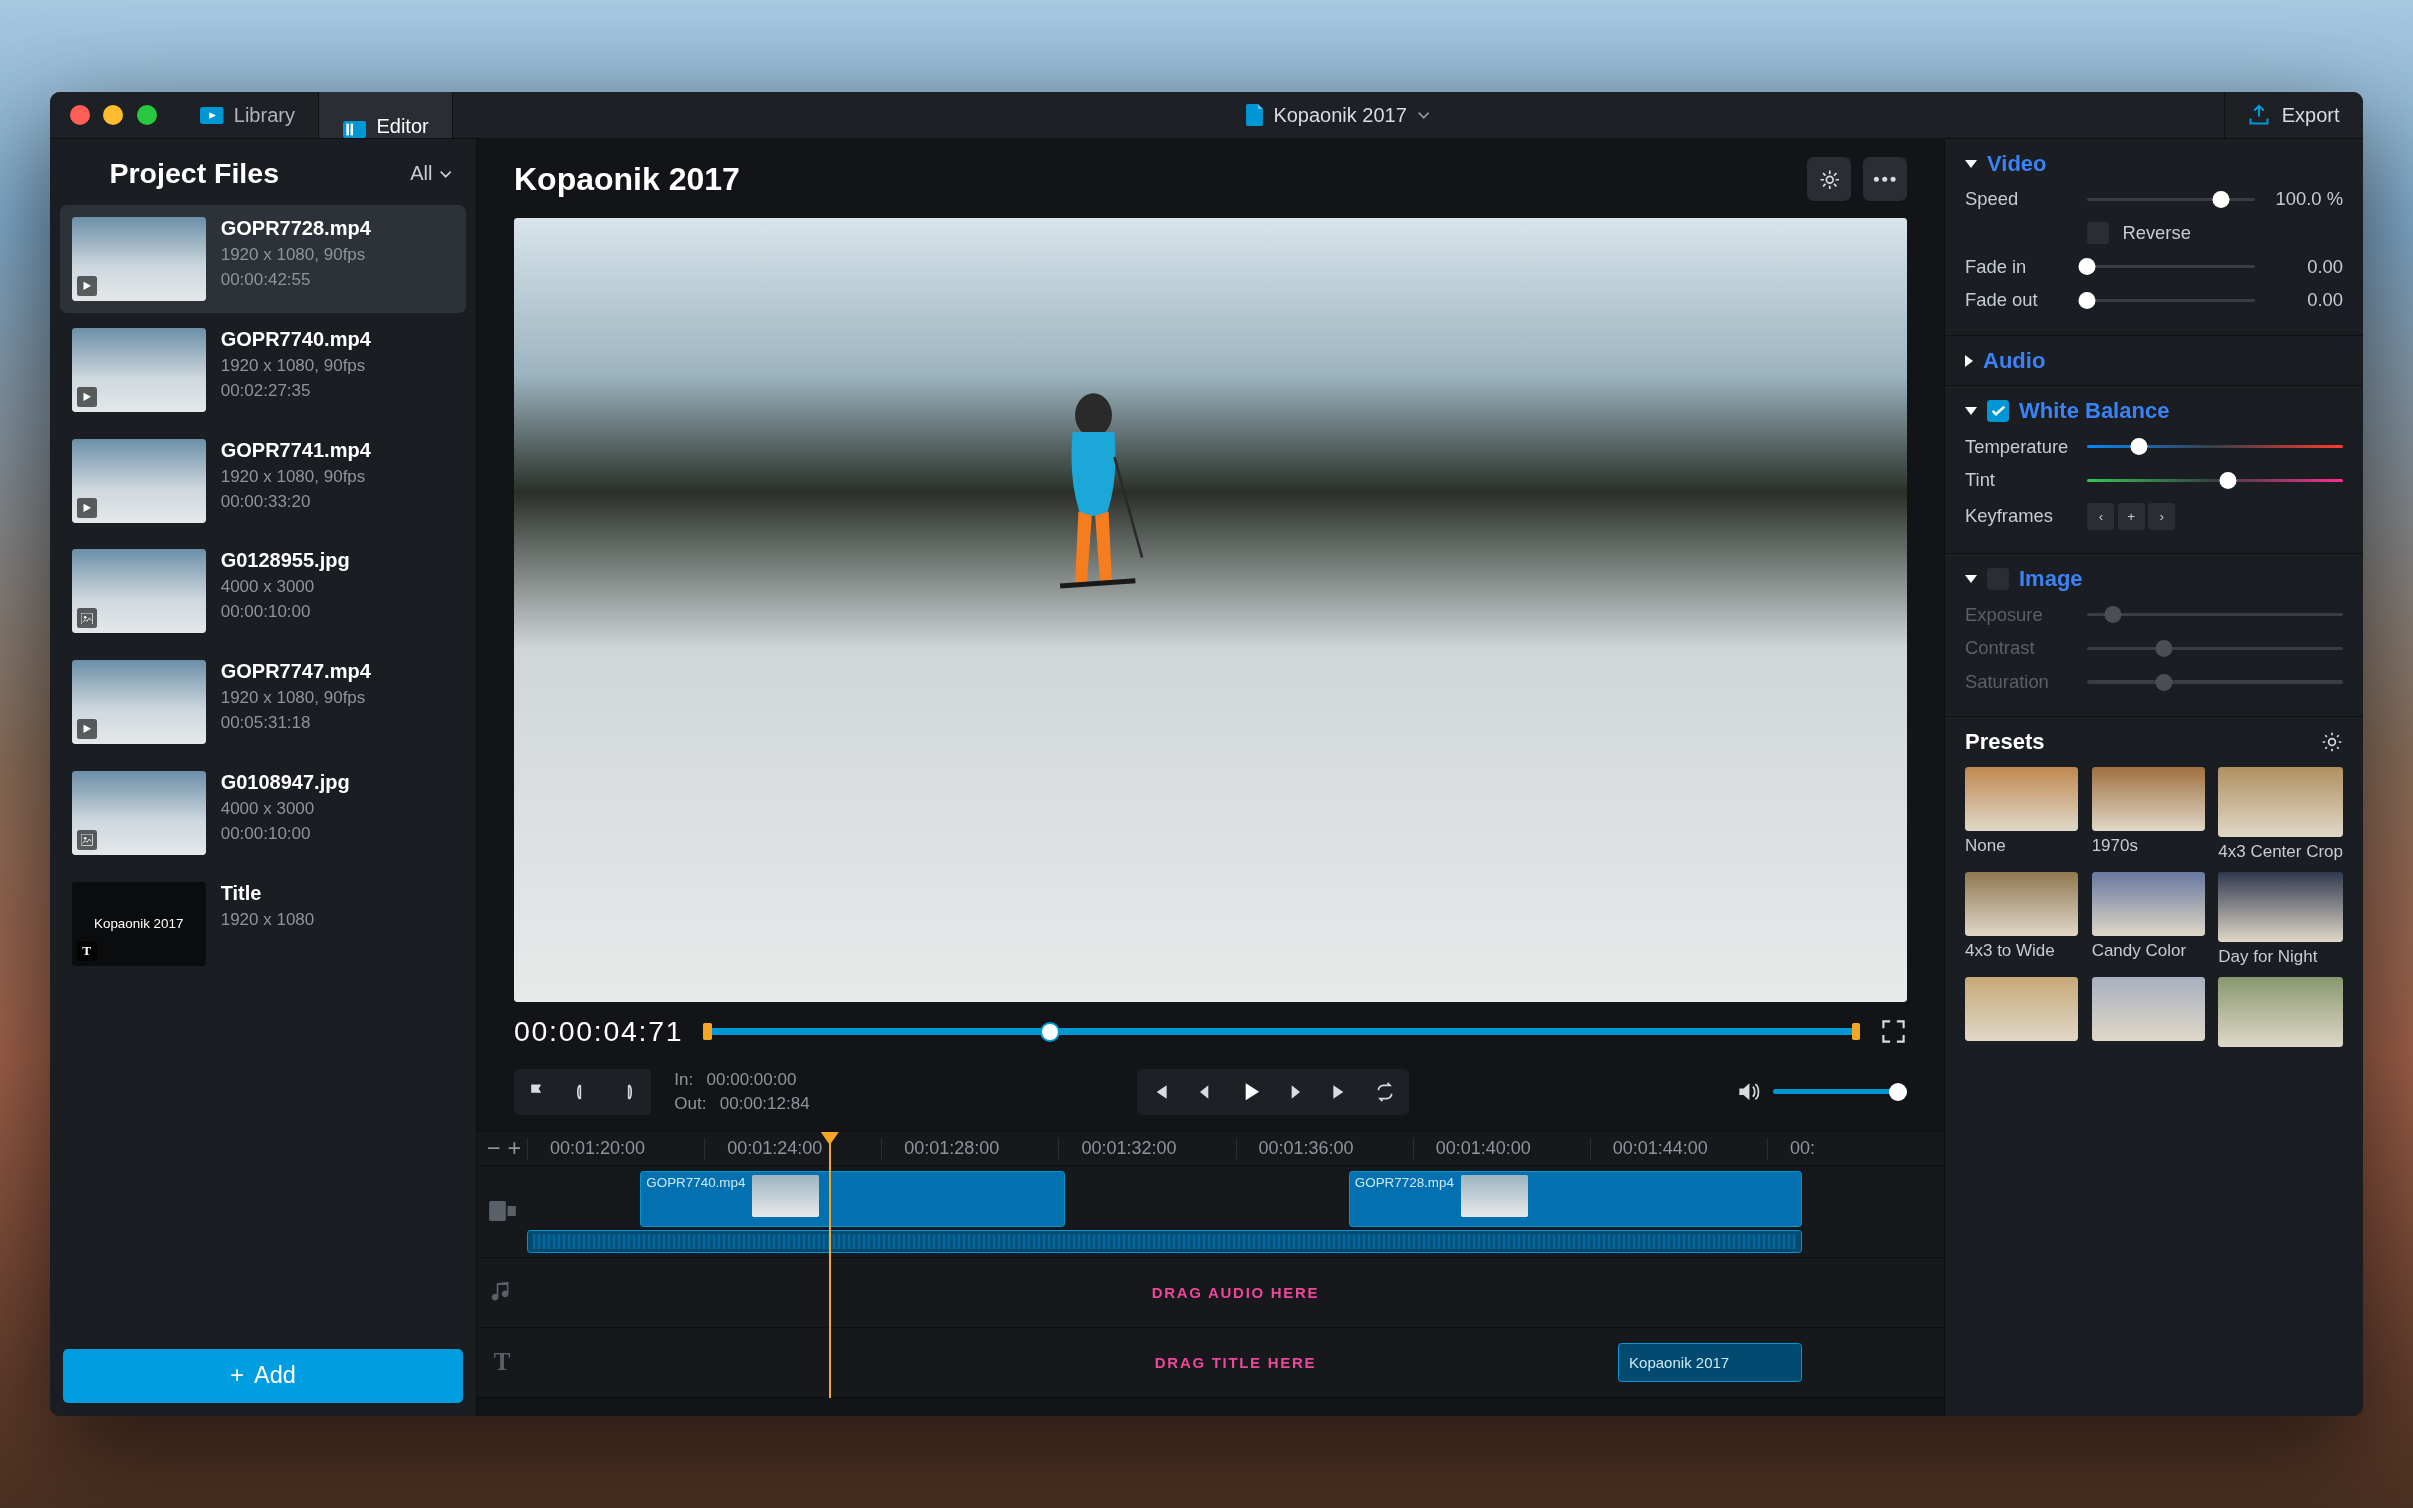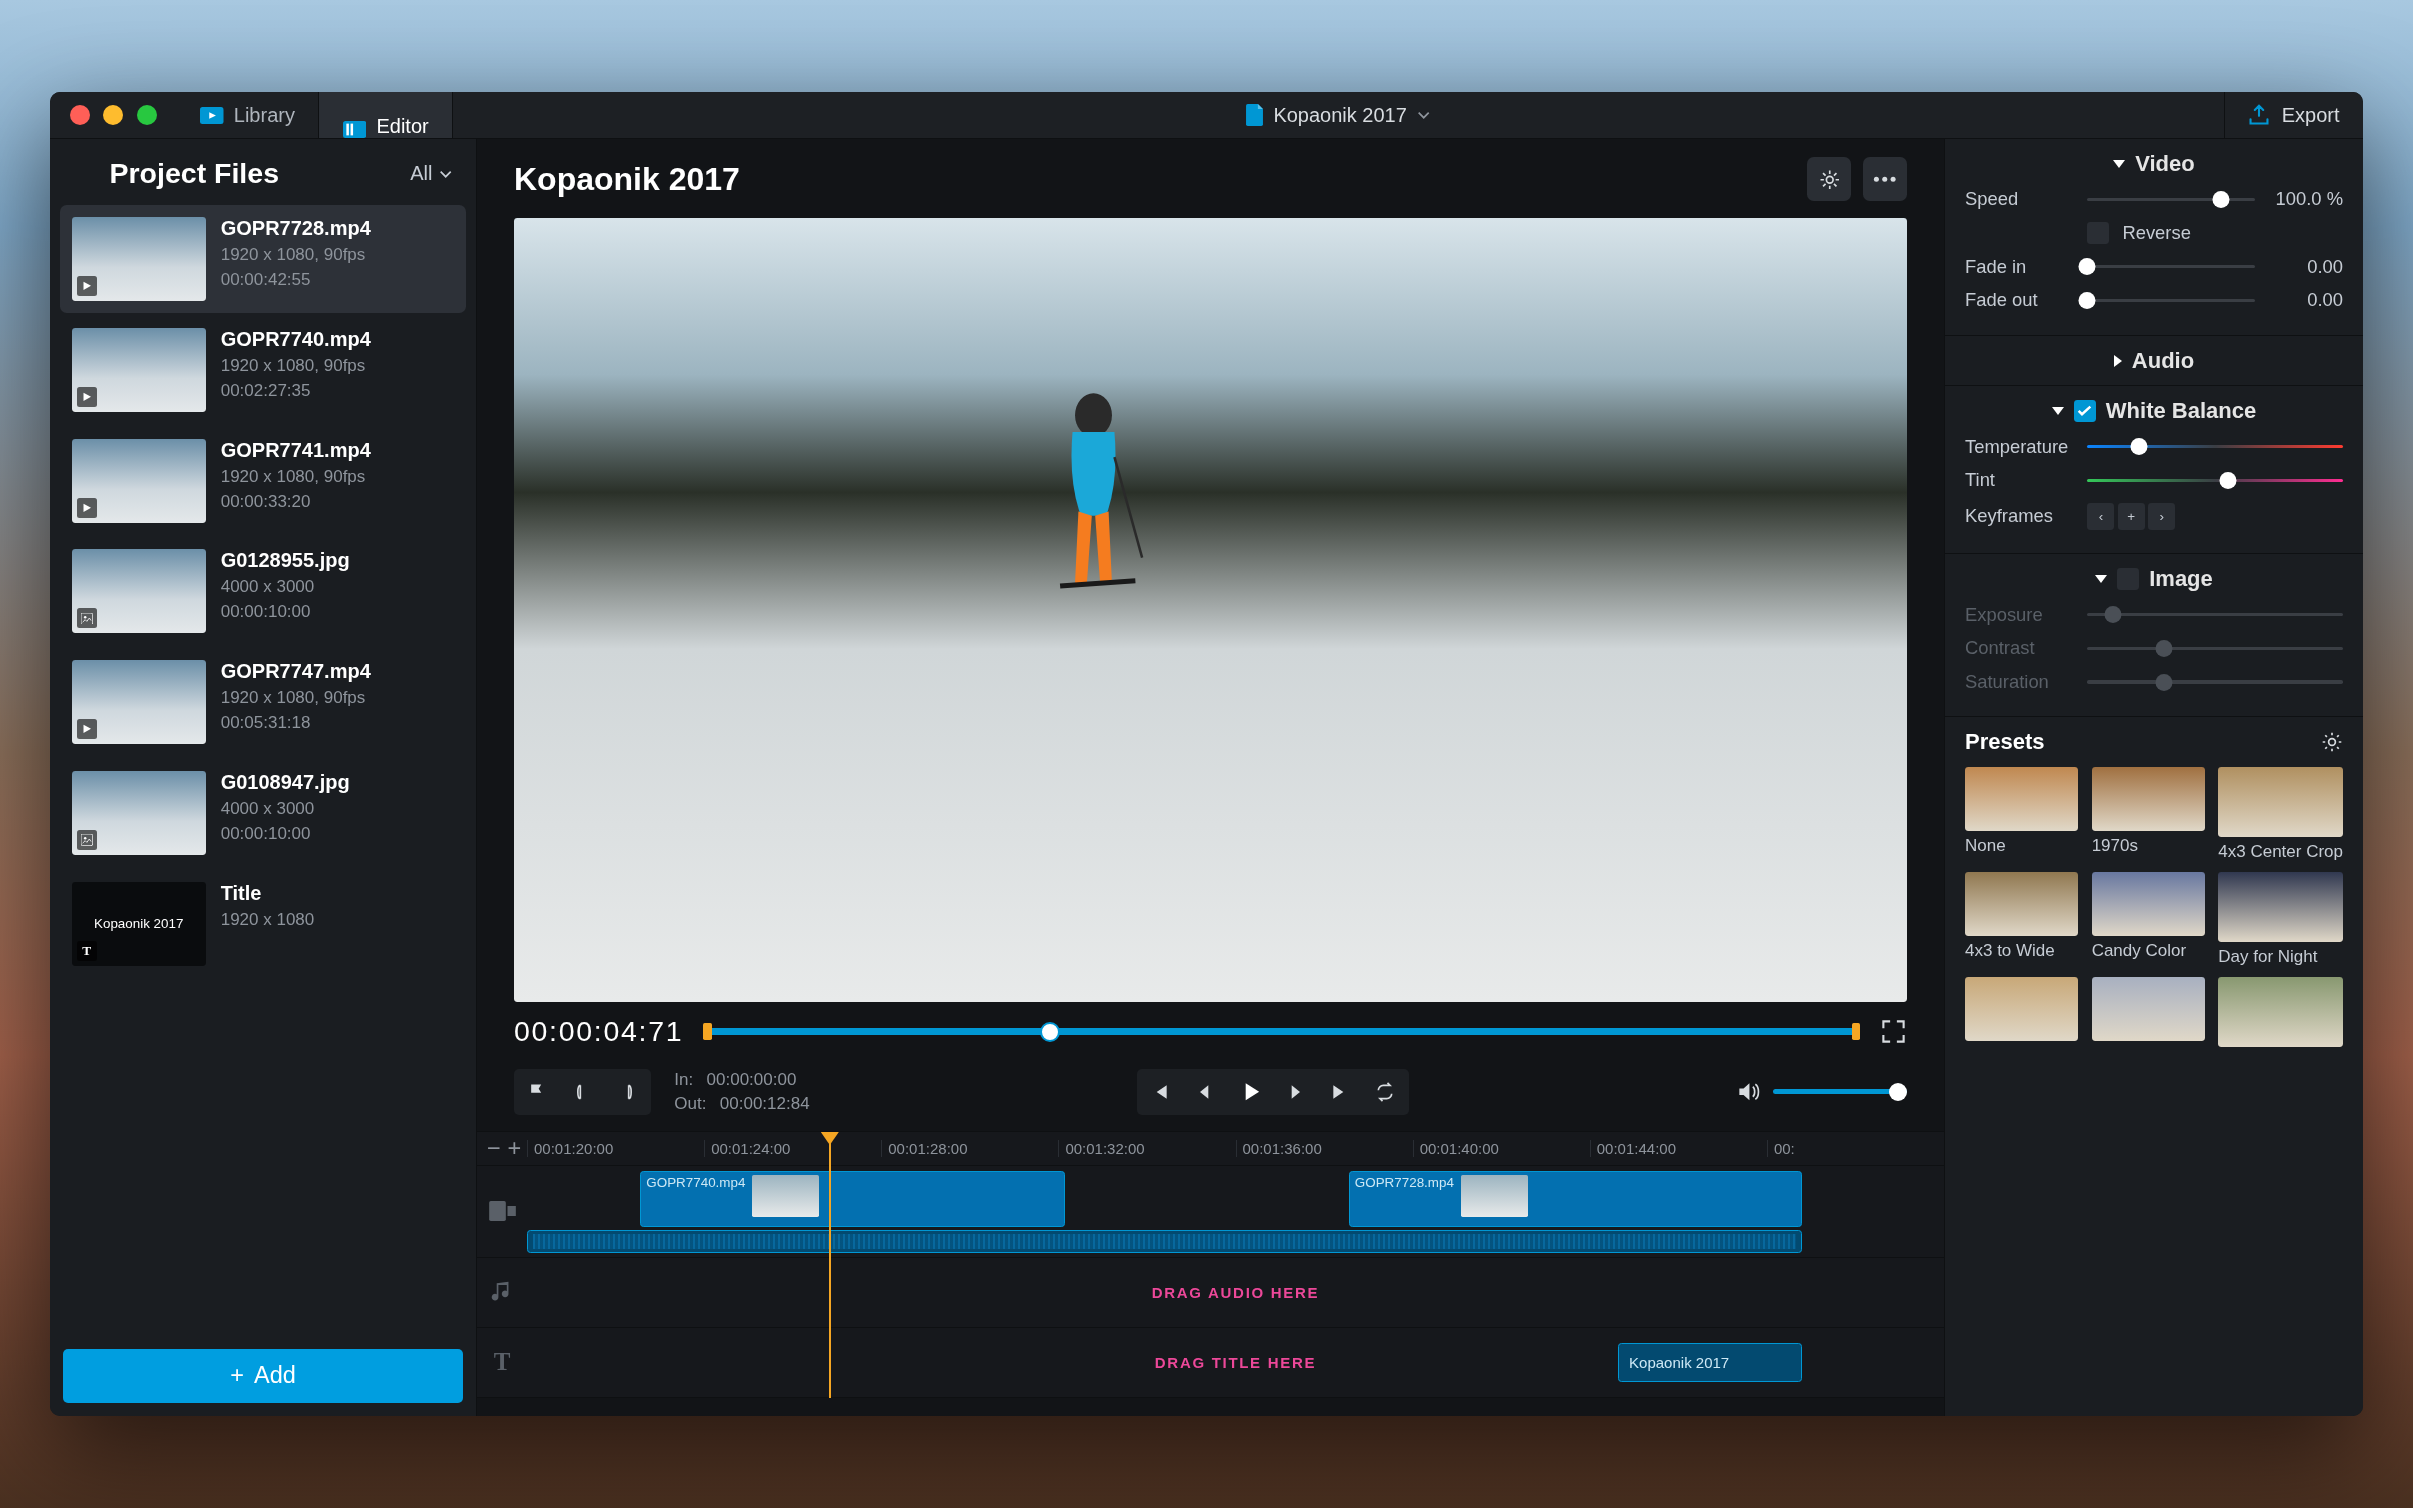--- a/index.html
+++ b/index.html
@@ -62,40 +62,40 @@
 .vol { display: flex; align-items: center; gap: 13.4px; }
 .vol-track { width: 134px; height: 5px; background: #0097d4; border-radius: 2.5px; position: relative; }
 .vol-handle { position: absolute; right: 0; top: -6.7px; width: 18.4px; height: 18.4px; background: #fff; border-radius: 50%; }
 
 
 .timeline { background: #16181c; border-top: 0.8px solid #0e1012; display: flex; flex-direction: column; }
 .tl-ruler { display: flex; align-items: center; height: 34px; border-bottom: 0.8px solid #0e1012; }
 .zoom-btns { display: flex; gap: 6.7px; padding: 0 10px; width: 50px; }
 .zoom-btn { color: #8e949c; font-size: 23.5px; cursor: pointer; }
 .ruler { flex: 1; display: flex; position: relative; }
-.tick { flex: 1; text-align: left; color: #8e949c; font-size: 15px; border-left: 0.8px solid #2a2e34; padding-left: 6px; }
+.tick { flex: 1; text-align: left; color: #8e949c; font-size: 18px; border-left: 0.8px solid #2a2e34; padding-left: 22px; }
 .tl-tracks { position: relative; }
 .playhead { position: absolute; top: -34px; bottom: 0; width: 1.7px; background: #f5a623; left: 352px; z-index: 10; }
 .playhead::before { content: ''; position: absolute; top: 0; left: -8.4px; width: 18.4px; height: 13.4px; background: #f5a623; clip-path: polygon(0 0, 100% 0, 50% 100%); }
 .track { display: flex; align-items: center; height: 70px; border-bottom: 0.8px solid #0e1012; }
 .track.vid { height: 92px; }
 .track-icon { width: 50px; display: flex; align-items: center; justify-content: center; color: #8e949c; }
 .track-content { flex: 1; position: relative; height: 100%; }
 .clip { position: absolute; top: 5px; bottom: 5px; background: #0370b0; border: 0.8px solid #0097d4; border-radius: 3.4px; display: flex; align-items: flex-start; padding: 3.4px 5px; overflow: hidden; }
 .clip-label { color: #cde8f5; font-size: 13.4px; margin-right: 6.7px; white-space: nowrap; }
 .clip-thumb { width: 67px; height: 42px; background: linear-gradient(180deg,#9cb4c0,#e8eaea); border-radius: 1.7px; flex-shrink: 0; }
 .clip.audio { background: #034a70; top: 6.7px; bottom: 6.7px; }
 .clip.audio .wave { width: 100%; height: 100%; background: repeating-linear-gradient(90deg, #0a7cbb 0 2.5px, #045a8a 2.5px 5px); opacity: .6; }
 .drop-hint { position: absolute; inset: 0; display: flex; align-items: center; justify-content: center; color: #ec4899; font-size: 15px; letter-spacing: 1.7px; font-weight: bold; }
 .title-clip { position: absolute; top: 15px; bottom: 15px; background: #034a70; border: 0.8px solid #0097d4; border-radius: 3.4px; display: flex; align-items: center; padding: 0 10px; color: #cde8f5; font-size: 15px; }
 
 
 .rpanel { width: 419px; background: #1a1d21; border-left: 0.8px solid #0e1012; display: flex; flex-direction: column; }
 .section { padding: 11.7px 20px; border-bottom: 0.8px solid #0e1012; }
-.sec-head { display: flex; align-items: center; gap: 10px; color: #e5e5e5; font-size: 22px; font-weight: 600; cursor: pointer; margin-bottom: 11.7px; justify-content: center; }
+.sec-head { display: flex; align-items: center; gap: 10px; color: #3b82f6; font-size: 22px; font-weight: 600; cursor: pointer; margin-bottom: 11.7px; }
 .caret { width: 0; height: 0; border-left: 6.7px solid transparent; border-right: 6.7px solid transparent; }
 .caret.down { border-top: 8.4px solid #fff; }
 .caret.right { border-left: 8.4px solid #fff; border-top: 6.7px solid transparent; border-bottom: 6.7px solid transparent; border-right: none; }
 .chk { width: 22px; height: 22px; border-radius: 3.4px; background: #2a2e34; display: flex; align-items: center; justify-content: center; }
 .chk.on { background: #0097d4; }
 .prop-row { display: flex; align-items: center; gap: 13.4px; margin: 11.7px 0; }
 .prop-label { width: 109px; color: #c6ccd4; font-size: 18.4px; }
 .prop-label.dim { color: #5a6068; }
 .slider { flex: 1; height: 3.4px; background: #3a3e44; border-radius: 1.7px; position: relative; }
 .slider.grad-temp { background: linear-gradient(90deg, #0a84ff, #3a3e44 50%, #ff3b30); }

